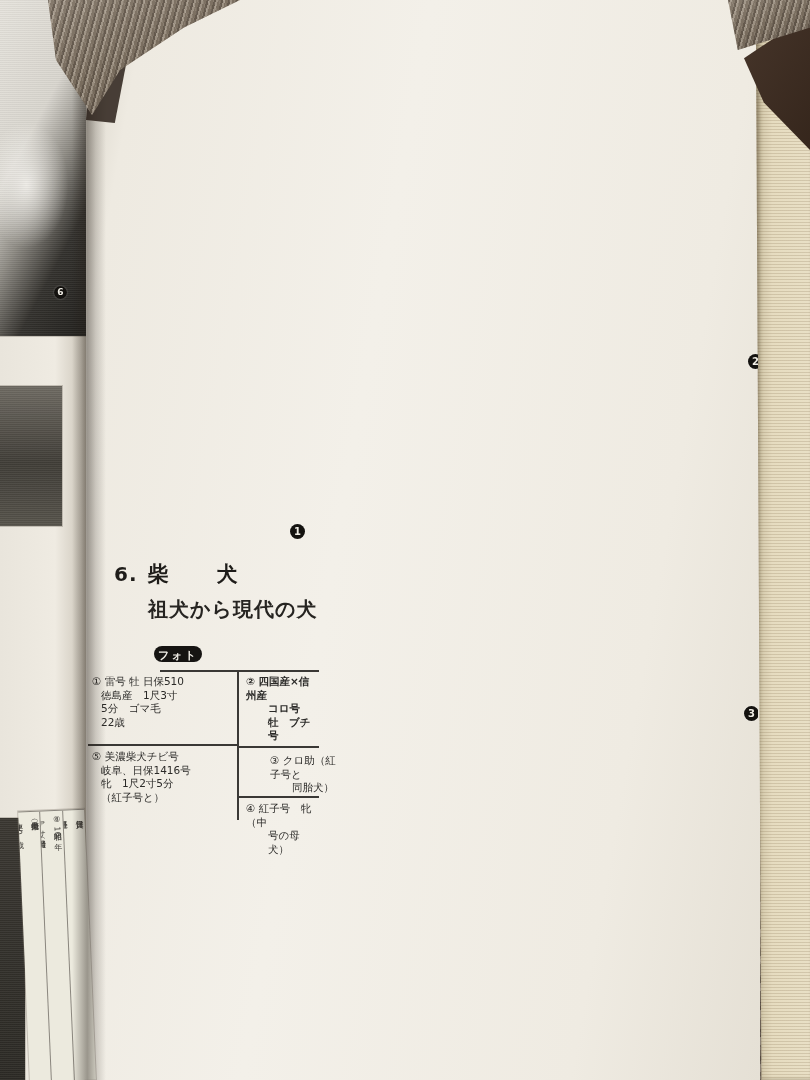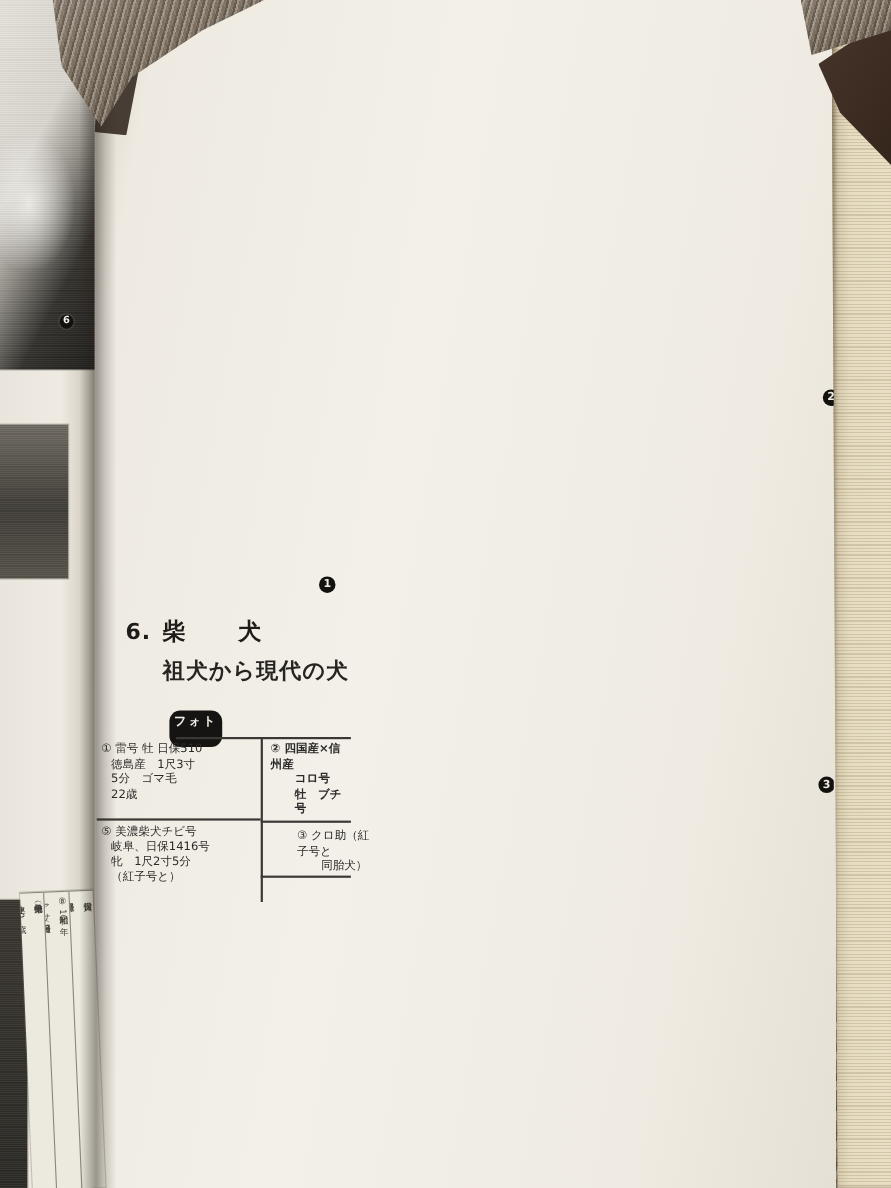--- a/index.html
+++ b/index.html
@@ -91,21 +91,21 @@
   .marker.small{width:13px;height:13px;font-size:9px;line-height:13px;}
   
   #section-heading{position:absolute;left:114px;top:560px;z-index:10;color:#1e1c19;}
   #section-number{font-size:20px;font-weight:bold;letter-spacing:1px;}
   #section-title{font-size:21px;font-weight:bold;margin-left:10px;letter-spacing:2px;text-align:right;}
   #section-subtitle{
     position:absolute;left:128px;top:596px;z-index:10;
     font-size:20px;font-weight:bold;color:#262421;letter-spacing:1px;margin-left:20px;
   }
   #photo-badge{
-    position:absolute;left:154px;top:646px;z-index:10;width:48px;height:33px;
+    position:absolute;left:154px;top:646px;z-index:10;width:48px;height:16px;
     background:#161412;border-radius:10px;color:#f2efe8;font-size:11px;font-weight:bold;
     text-align:center;line-height:19px;letter-spacing:2px;
   }
   #caption-table{position:absolute;left:88px;top:668px;width:231px;height:160px;z-index:10;
     color:#2b2a28;font-size:10.5px;line-height:13.5px;}
   .cell{position:absolute;}
   .cell .cont{padding-left:9px;}
   .cell-r .cont{padding-left:22px;}
   .rule{position:absolute;background:#3a3835;}
   
@@ -329,20 +329,24 @@
       <div>② 四国産×信州産</div>
       <div class="cont">コロ号　牡　ブチ</div>
       <div class="cont">号</div>
     </div>
 
     <div class="cell cell-r" style="left:158px;top:86px;width:72px;margin-left:24px;">
       <div>③ クロ助（紅子号と</div>
       <div class="cont">同胎犬）</div>
     </div>
 
+    <div class="cell cell-r" style="left:158px;top:134px;width:72px;">
+      <div>④ 紅子号　牝　（中</div>
+      <div class="cont">号の母犬）</div>
+    </div>
   </div>
 
   <div id="fore-edge"></div>
   <div id="cover-corner"></div>
   <div id="fur-top-right" class="fur"></div>
   <div id="fur-wedge-shadow"></div>
   <div id="fur-wedge" class="fur"></div>
 
 </div>
 

